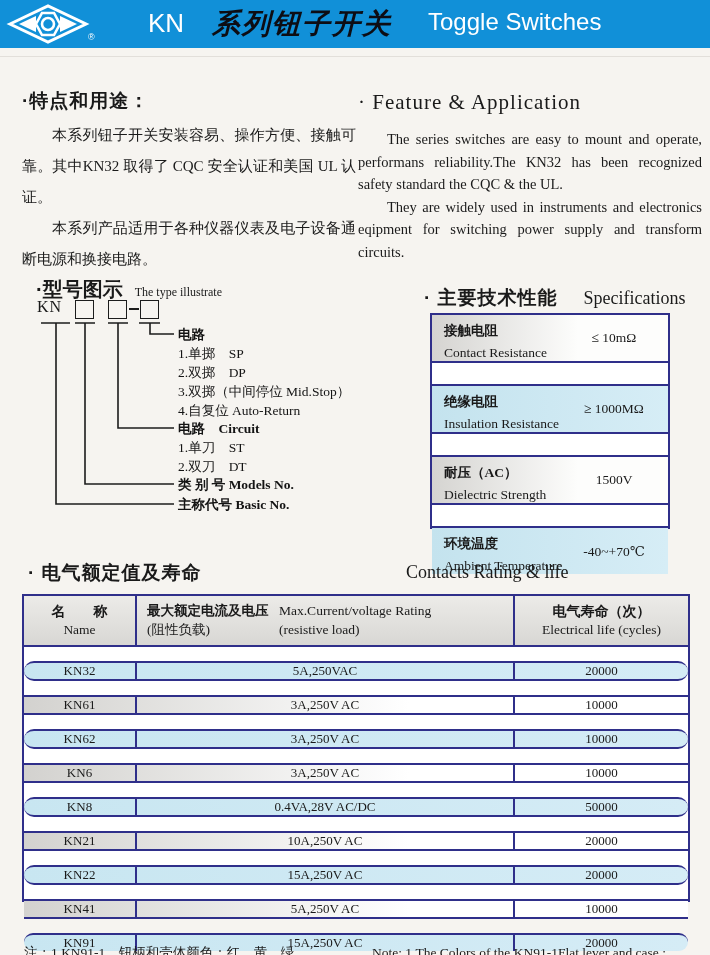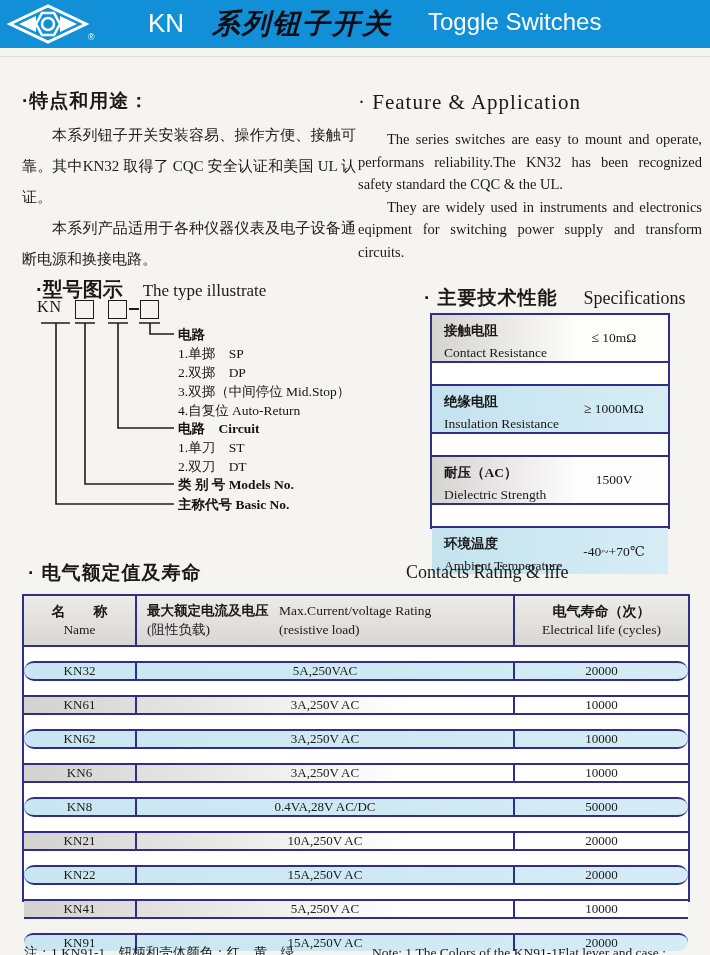--- a/index.html
+++ b/index.html
@@ -28,21 +28,21 @@
   .feat-cn p + p { margin-top:0; }
 
   .feat-en { position:absolute; left:358px; top:90px; width:344px; }
   .feat-en h2 { font-size:21px; font-weight:normal; letter-spacing:1px; }
   .feat-en p { font-size:14.5px; line-height:22.5px; text-align:justify; text-indent:2em; margin-top:13px; }
   .feat-en p + p { margin-top:0; }
 
   
   .md-head { position:absolute; left:36px; top:276px; }
   .md-head .h-cn { font-size:20px; font-weight:bold; font-family:"Liberation Sans","DejaVu Sans",sans-serif; }
-  .md-head .h-en { font-size:17px; margin-left:20px; }
+  .md-head .h-en { font-size:12px; margin-left:12px; }
   .md { position:absolute; left:38px; top:300px; width:380px; height:218px; }
   .md-kn { position:absolute; left:-1px; top:-2px; font-size:16px; letter-spacing:1px; }
   .md-box { position:absolute; top:0; width:19px; height:19px; border:1.8px solid #1c1c1c; background:transparent; }
   .md-dash { position:absolute; left:91px; top:8px; width:10px; height:2px; background:#1c1c1c; }
   .md-lines { position:absolute; left:0; top:0; }
   .md-label { position:absolute; left:140px; font-size:13.5px; white-space:pre; color:#141414; }
   .md-title { font-weight:bold; }
 
   
   .spec-head { position:absolute; left:424px; top:285px; }

